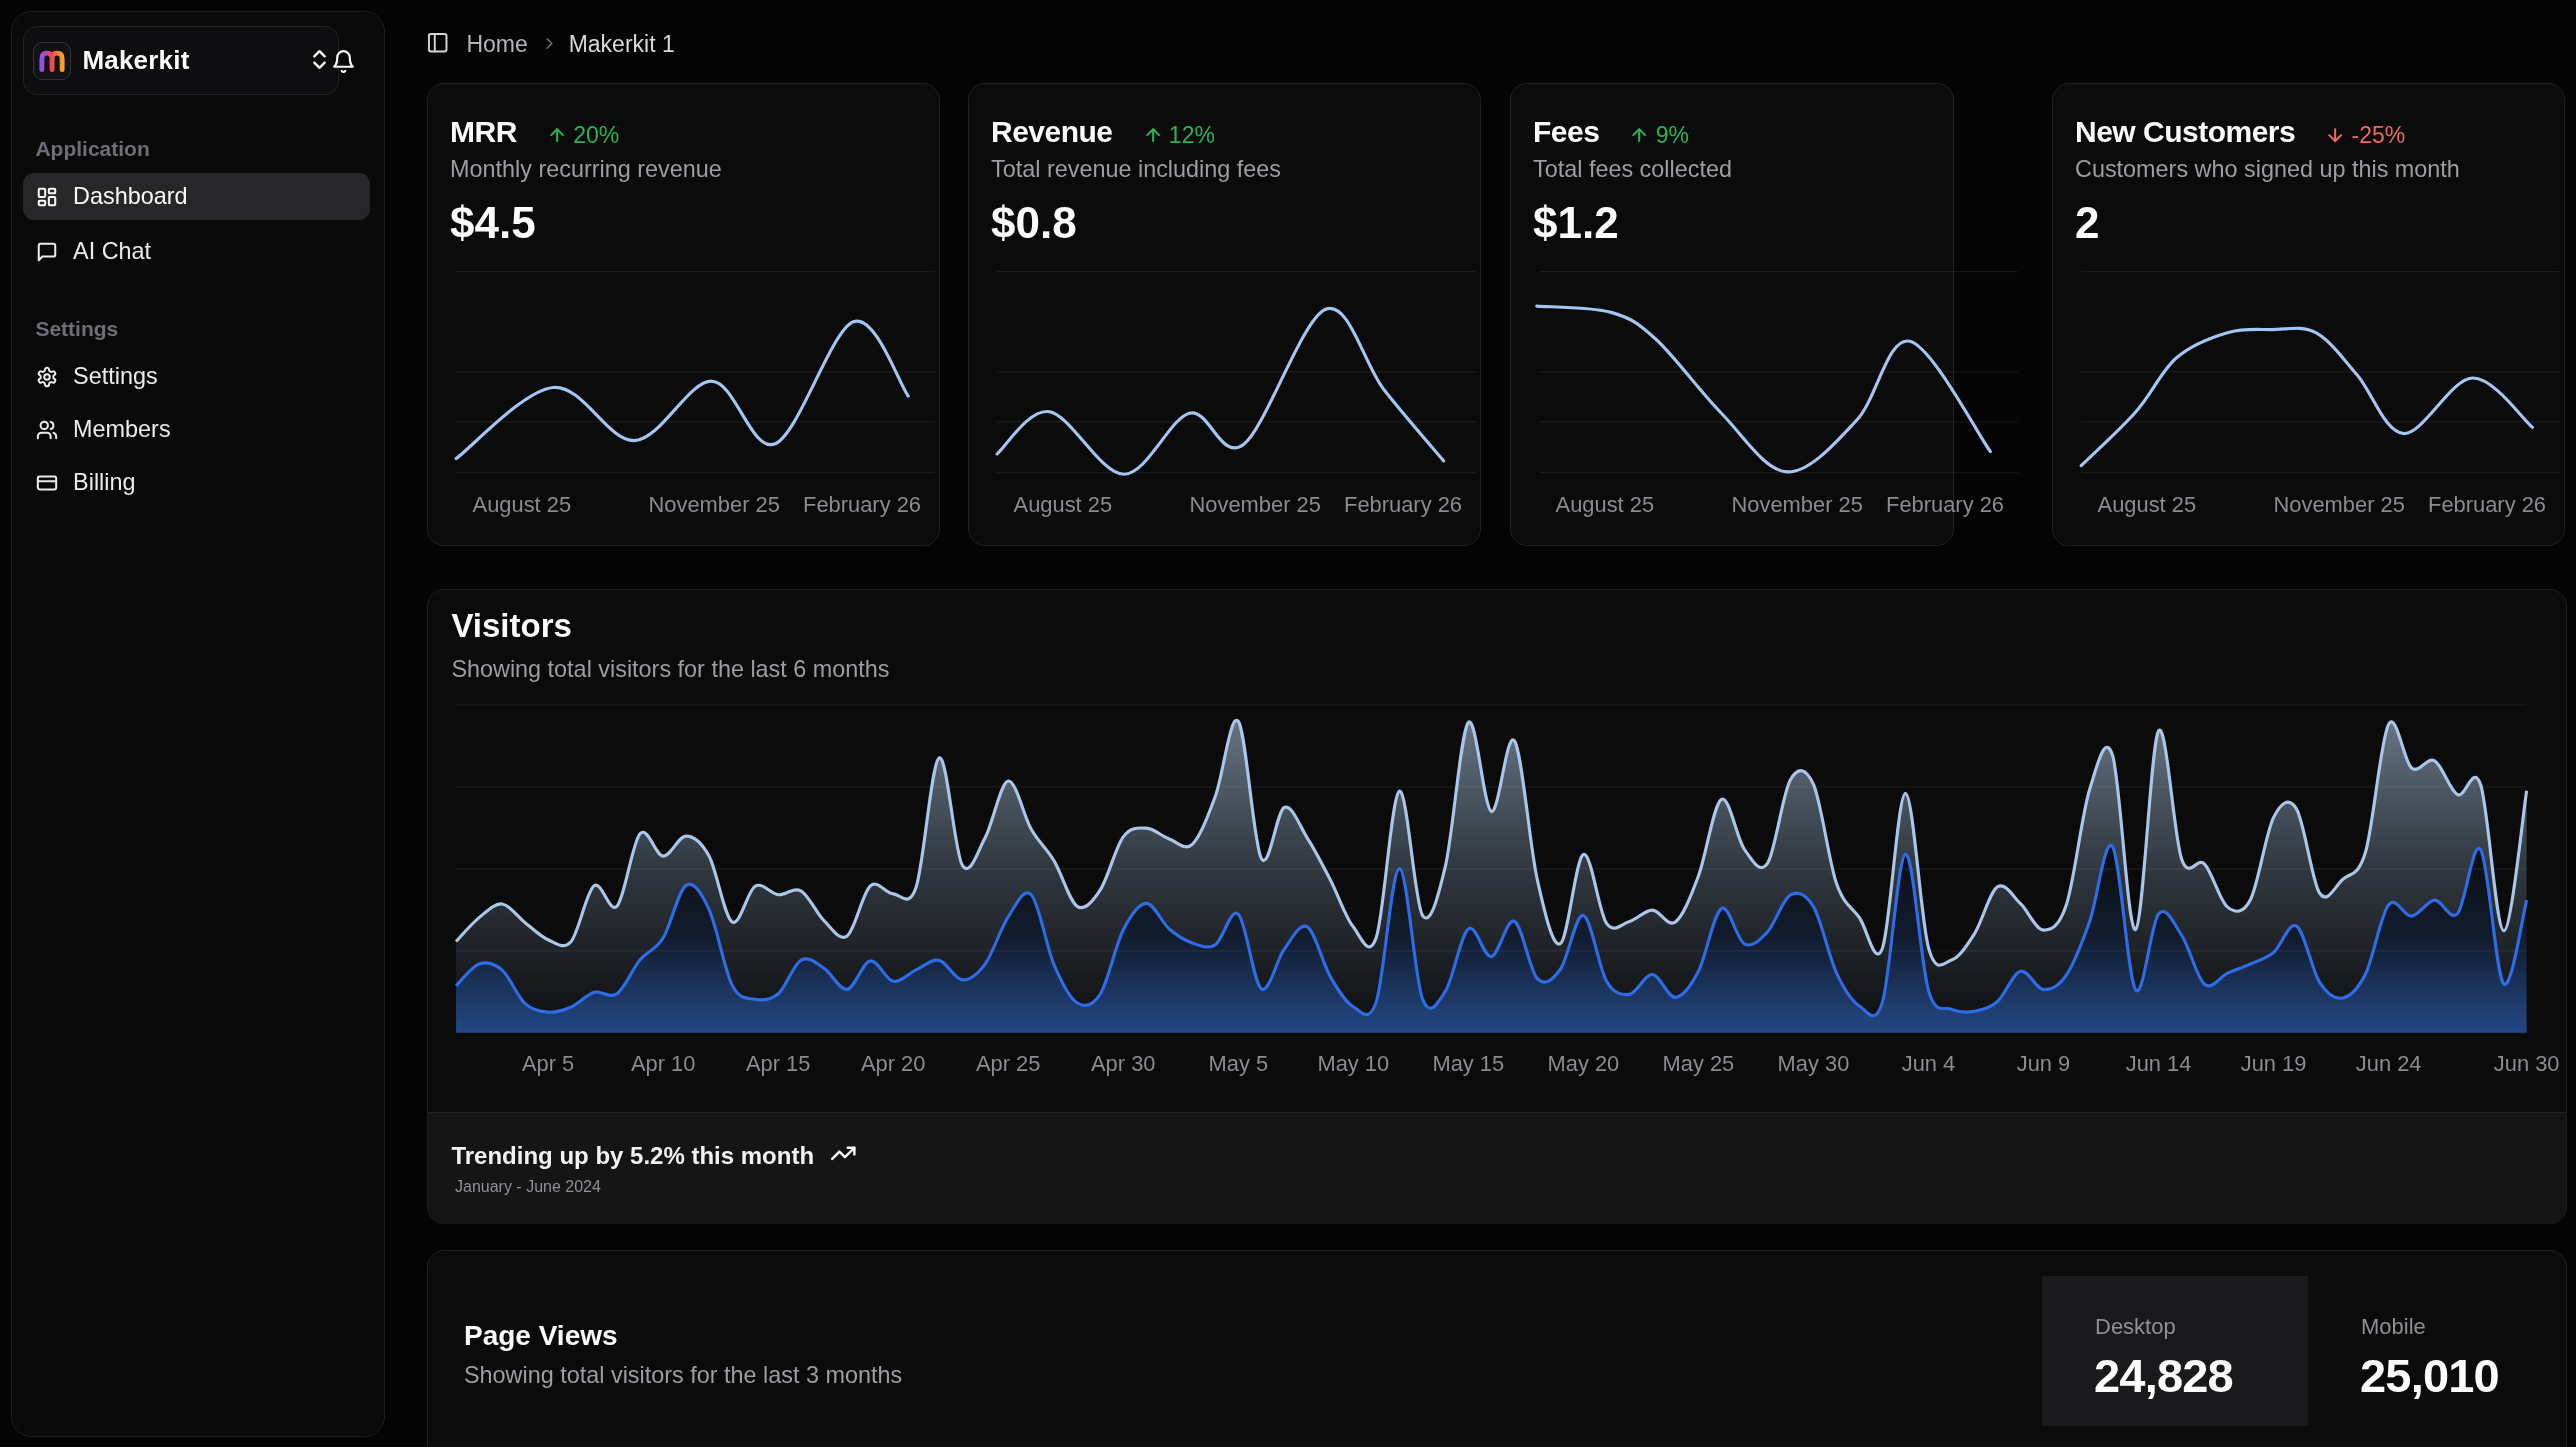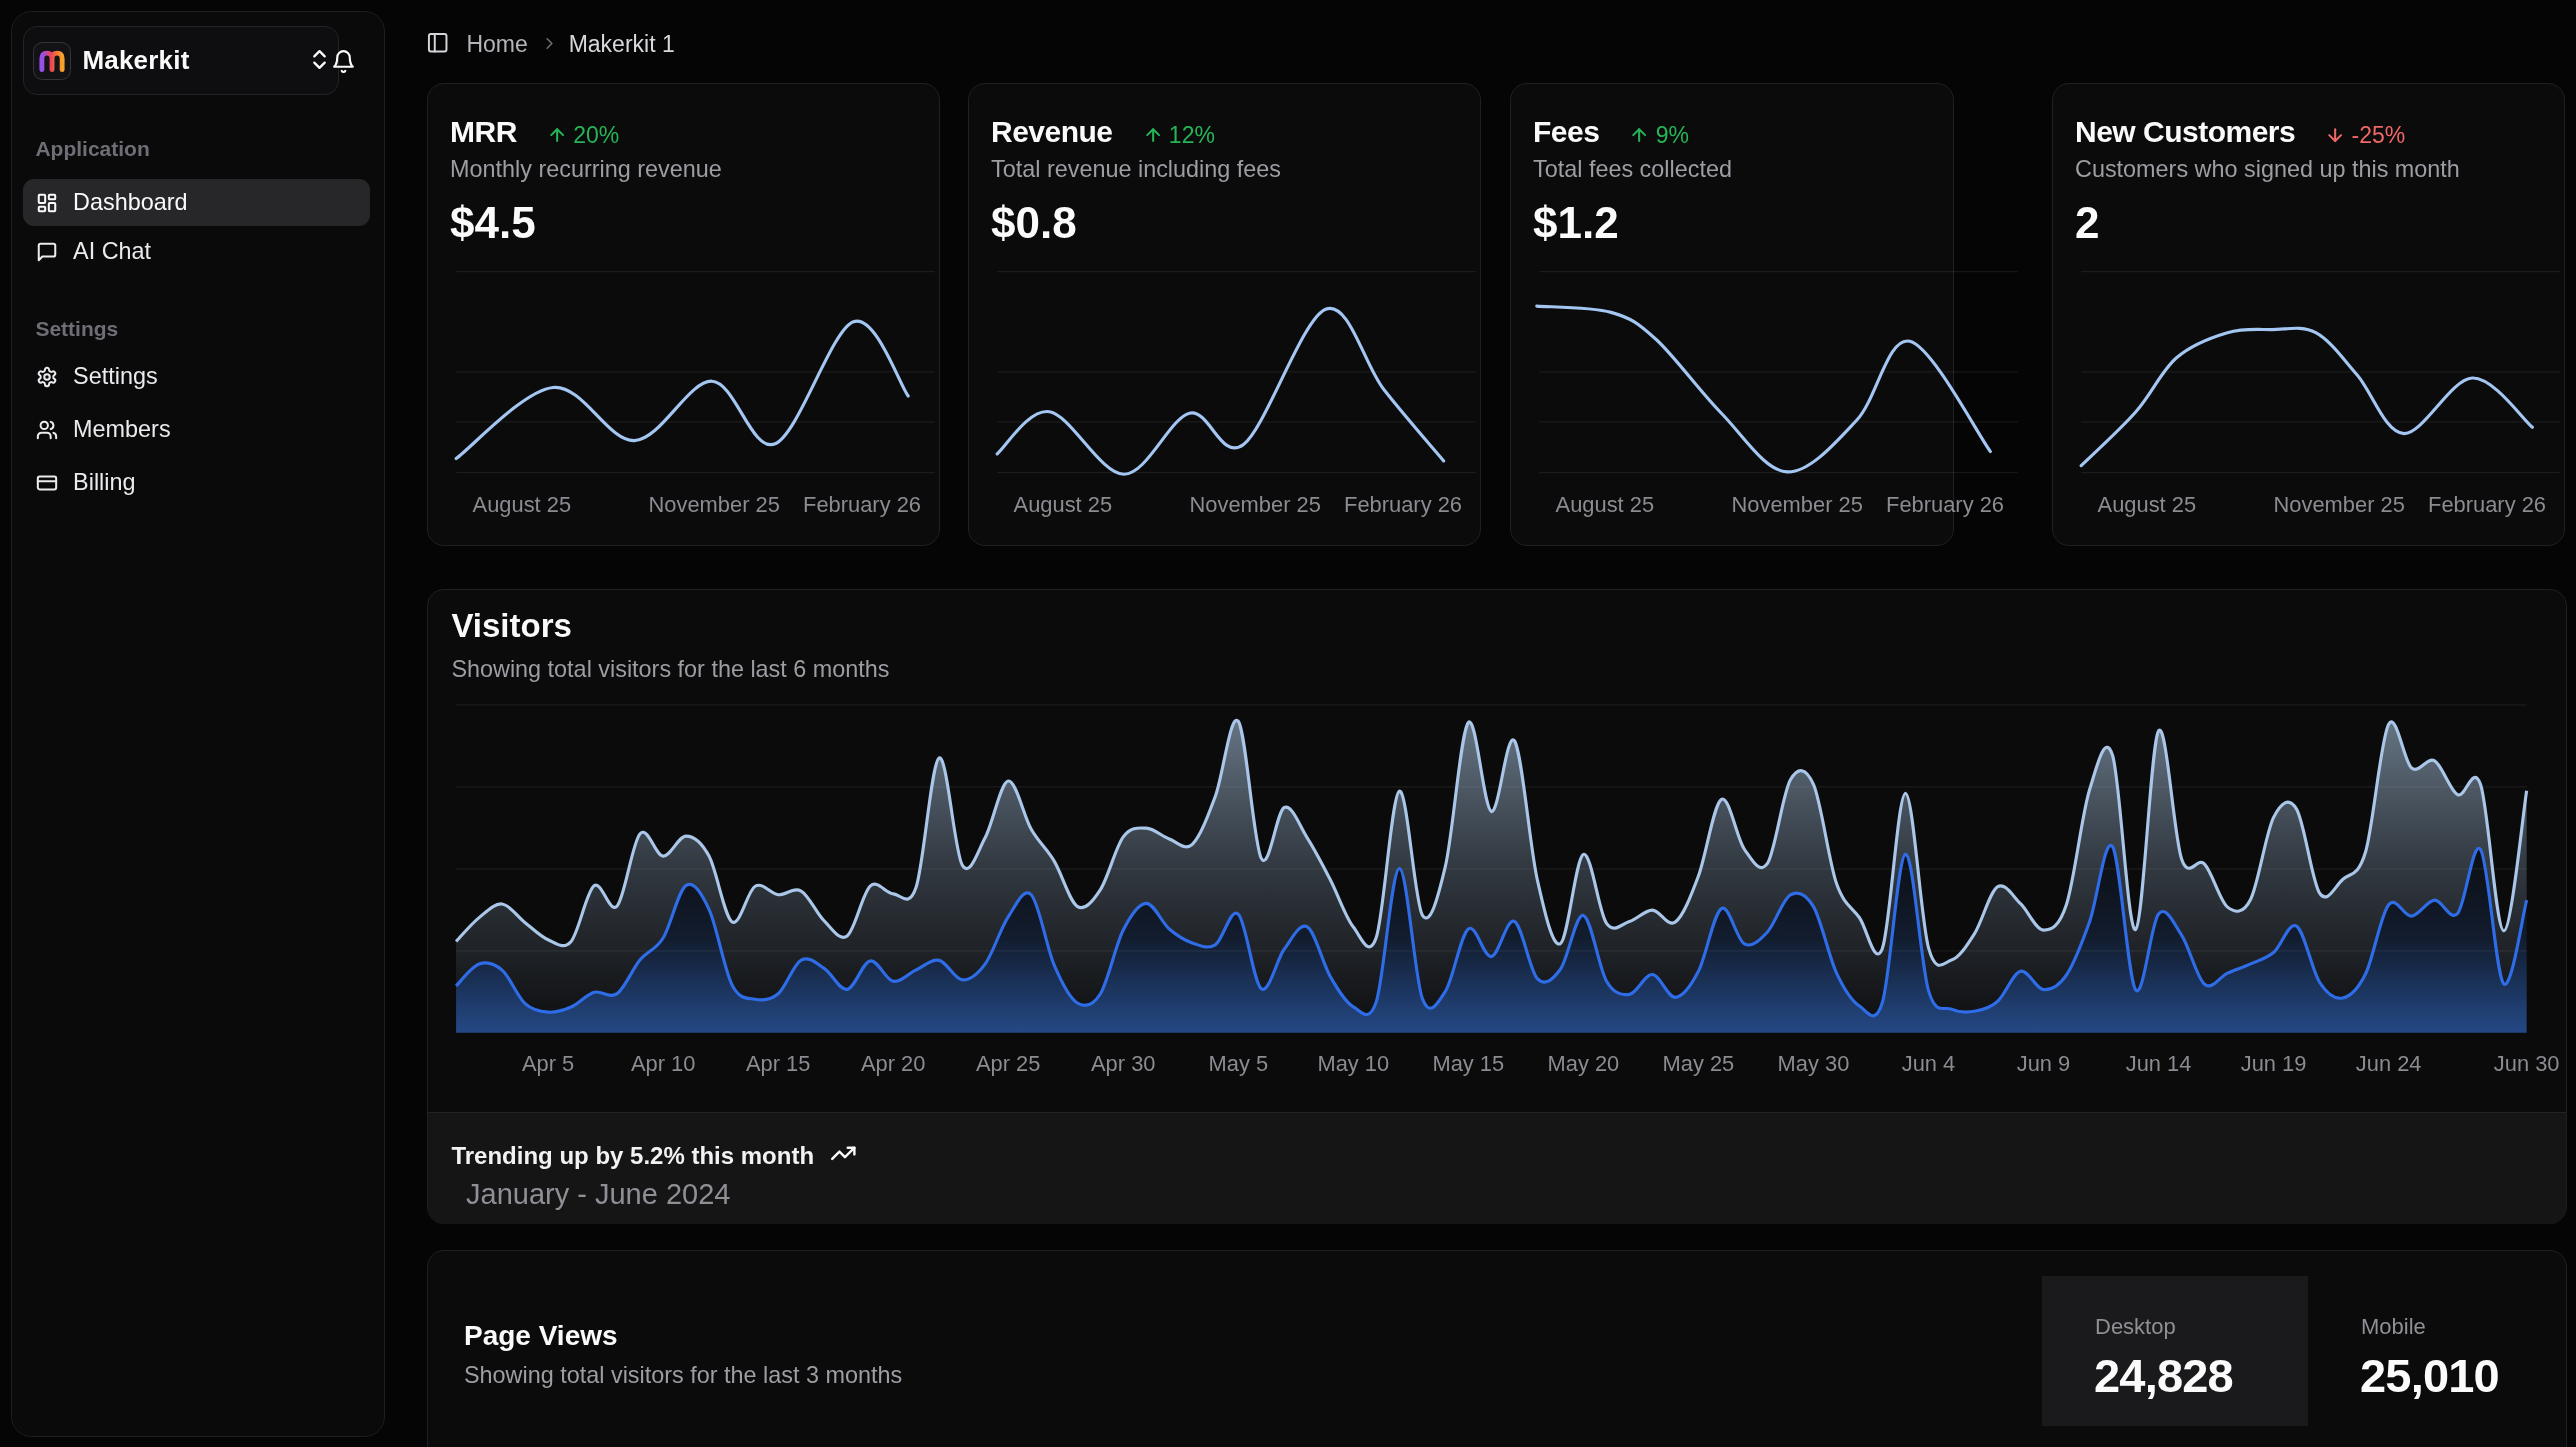--- a/index.html
+++ b/index.html
@@ -14,39 +14,39 @@
   .logo { width:38px; height:38px; margin-left:9.4px; border-radius:9.4px;
     border:1.6px solid #34343a; background:#131316; display:flex; align-items:center; justify-content:center; }
   .teamname { margin-left:11px; font-size:26px; font-weight:600; color:#fafafa; letter-spacing:0.2px; }
   .chevud { position:absolute; right:6.3px; top:50%; transform:translateY(-50%); color:#fafafa; }
   .bellbox { position:absolute; left:319px; top:37px; color:#fafafa; }
   .navlabel { position:absolute; left:23.4px; font-size:21px; font-weight:600; color:#6e6e76; }
   .navitem { position:absolute; left:11px; width:347px; height:47px; border-radius:11px;
     display:flex; align-items:center; font-size:23.4px; font-weight:500; color:#ebebef; }
   .navitem svg { margin-left:12.5px; }
   .navitem span { margin-left:15.6px; }
-  .navitem.active { background:#27272a; color:#fafafa;margin-top:6px; }
+  .navitem.active { background:#27272a; color:#fafafa; }
   .crumbs { position:absolute; left:426px; top:31px; display:flex; align-items:center; color:#e3e3e7; }
   .card { position:absolute; background:#0b0b0c; border:1.6px solid #202024; border-radius:17px; }
   .trow { position:absolute; left:22px; top:31px; display:flex; align-items:flex-end; gap:30px; }
   .ctitle { font-size:30px; font-weight:600; color:#fafafa; letter-spacing:-0.5px; }
   .badge { display:flex; align-items:center; gap:6px; font-size:23px; font-weight:500; }
   .badge.green { color:#27b456; }
   .badge.red { color:#ee6866; }
   .csub { position:absolute; left:22px; top:72px; font-size:23.4px; color:#9d9da3; }
   .cval { position:absolute; left:22px; top:114px; font-size:44px; font-weight:700; color:#fbfbfb; }
   .ax { font-size:28px; fill:#8b8b91; font-family:"Liberation Sans", sans-serif; }
   .sgrid { stroke:#ffffff; stroke-opacity:0.07; stroke-width:1.5; }
   .grid { stroke:#ffffff; stroke-opacity:0.07; stroke-width:1.5; }
   .bigtitle { position:absolute; left:23.4px; top:17px; font-size:33px; font-weight:600; color:#fafafa; }
   .bigsub { position:absolute; left:23.4px; top:66px; font-size:23.4px; color:#9d9da3; }
   .vfooter { position:absolute; left:0; right:0; top:522px; height:112px; background:#151516; border-top:1.6px solid #232327; border-radius:0 0 15.6px 15.6px; }
   .trendrow { position:absolute; left:23.4px; top:550px; display:flex; align-items:center; gap:15.6px;
     font-size:24px; font-weight:600; color:#f2f2f4; }
-  .daterange { position:absolute; left:38px; top:588px; font-size:29px; color:#8f8f96; }
+  .daterange { position:absolute; left:27px; top:588px; font-size:16px; color:#8f8f96; }
   .pvtitle { position:absolute; left:36px; top:69px; font-size:28px; font-weight:600; color:#fafafa; }
   .pvsub { position:absolute; left:36px; top:111px; font-size:23.4px; color:#9d9da3; }
   .statbox { position:absolute; left:1614px; top:25px; width:266px; height:150px; background:#1a1a1c; }
   .statbox2 { position:absolute; left:1880px; top:25px; width:266px; height:150px; }
   .sblabel { position:absolute; left:53px; top:38px; font-size:22px; color:#8f8f96; }
   .sbval { position:absolute; left:52px; top:72px; font-size:47px; font-weight:700; color:#fbfbfb; letter-spacing:-0.8px; }
 </style>
 </head>
 <body>
 

